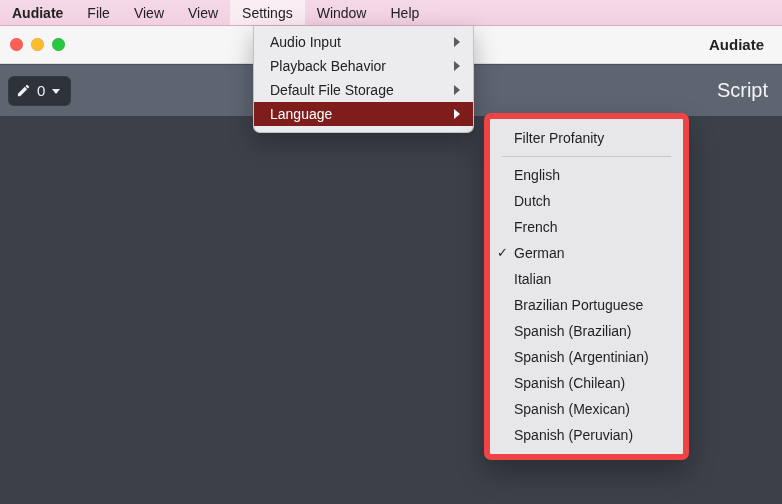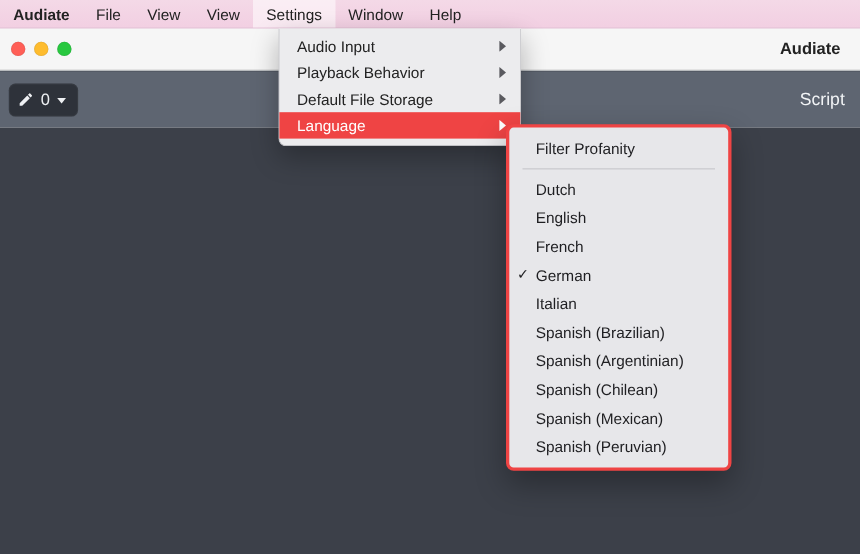--- a/index.html
+++ b/index.html
@@ -69,21 +69,21 @@
     border-radius: 6px;
     height: 30px;
     display: flex;
     align-items: center;
     gap: 6px;
     padding: 0 10px 0 8px;
     font-size: 15px;
     box-shadow: inset 0 0 0 1px rgba(255,255,255,0.04);
   }
   .tool-pill svg { display:block; }
-  .script-label { font-size: 16px; color:#f2f4f6; }
+  .script-label { font-size: 20px; color:#f2f4f6; }
 
   
   .work-area {
     position: relative;
     height: calc(504px - 26px - 38px - 52px);
     background: #3c4049;
   }
 
   
   .menu-panel {
@@ -99,33 +99,34 @@
   .menu-row {
     height: 24px;
     display: flex;
     align-items: center;
     padding: 0 12px 0 16px;
     gap: 8px;
     white-space: nowrap;
     cursor: default;
   }
   .menu-row .label { flex: 1; }
-  .menu-row.highlight { background:#ef4444; color:#fff; }
+  .menu-row.highlight { background:#7f1d1d; color:#fff; }
   .menu-row.highlight .chev path { fill:#fff; }
   .chev { width: 8px; height: 10px; flex: 0 0 auto; }
   .chev path { fill:#5a5a5f; }
   .submenu-panel {
     position: absolute;
     background: #e7e7ea;
-    border: 3px solid #ef4444;
+    border: 6px solid #ef4444;
     border-radius: 7px;
     box-shadow: 0 12px 28px rgba(0,0,0,0.30);
     padding: 6px 0;
     font-size: 14px;
     color: #1f1f22;
+    margin-left: 24px;
   }
   .submenu-panel .menu-row { height: 26px; padding: 0 18px 0 24px; position: relative; }
   .submenu-panel .separator {
     height: 1px; background:#c6c6cb; margin: 5px 12px;
   }
   .checkmark {
     position: absolute; left: 7px; top: 5px; font-size: 13px; color:#1f1f22;
   }
 
   .settings-panel { left: 253px; top: 26px; width: 221px; border-top:none; }
@@ -195,36 +196,39 @@
   </div>
 </div>
 
 <div class="submenu-panel language-panel">
   <div class="menu-row">
     <span class="label">Filter Profanity</span>
   </div>
   <div class="separator"></div>
   <div id="lang-list">
       <div class="menu-row">
+        <span class="label">English</span>
+      </div>
+      <div class="menu-row">
         <span class="label">Dutch</span>
-      </div>
-      <div class="menu-row">
-        <span class="label">English</span>
       </div>
       <div class="menu-row">
         <span class="label">French</span>
       </div>
       <div class="menu-row">
         <span class="checkmark">✓</span>
         <span class="label">German</span>
       </div>
       <div class="menu-row">
         <span class="label">Italian</span>
       </div>
       <div class="menu-row">
+        <span class="label">Brazilian Portuguese</span>
+      </div>
+      <div class="menu-row">
         <span class="label">Spanish (Brazilian)</span>
       </div>
       <div class="menu-row">
         <span class="label">Spanish (Argentinian)</span>
       </div>
       <div class="menu-row">
         <span class="label">Spanish (Chilean)</span>
       </div>
       <div class="menu-row">
         <span class="label">Spanish (Mexican)</span>

